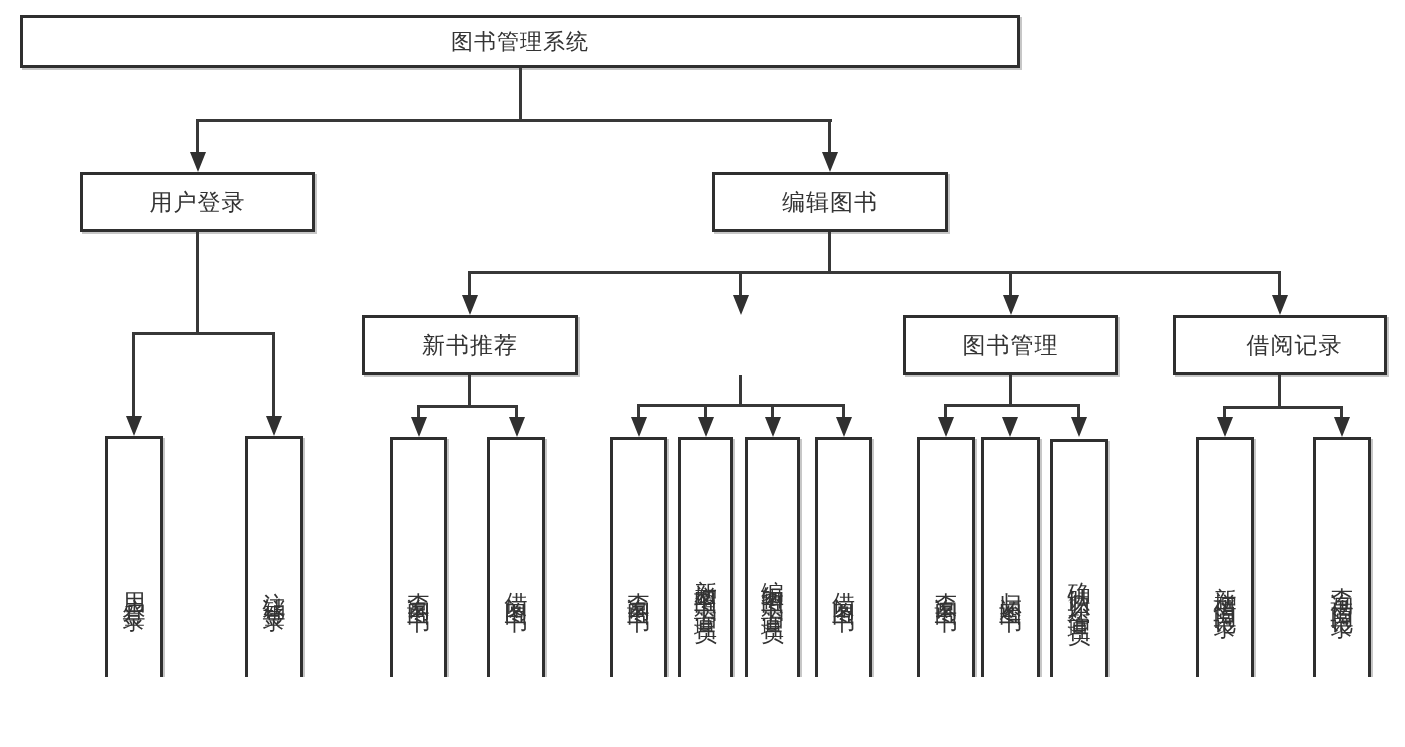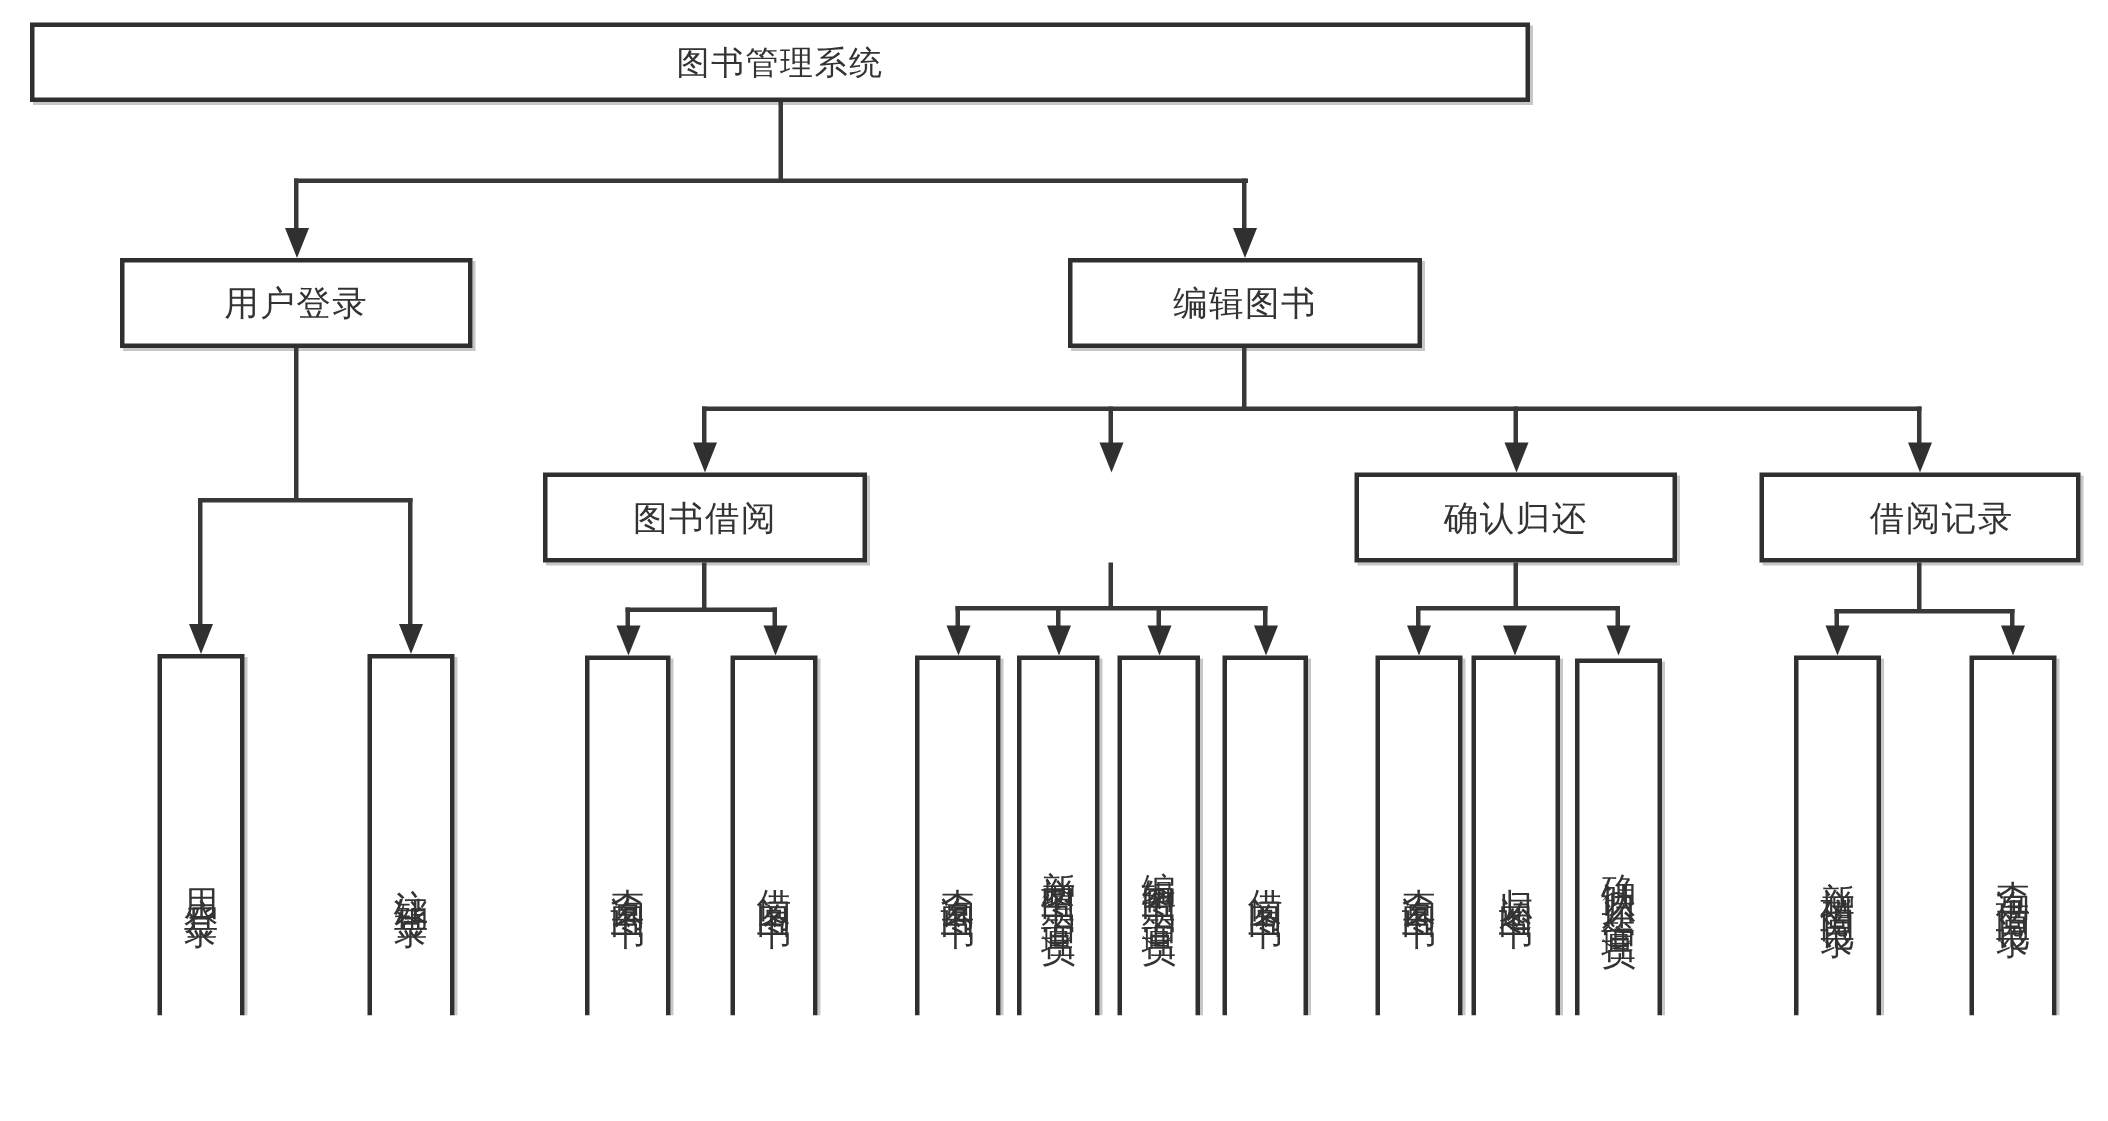--- a/index.html
+++ b/index.html
@@ -50,24 +50,24 @@
 <body>
 
 <div class="stage">
 
   <div class="box h root" style="left:20px;top:15px;width:1000px;height:53px;">图书管理系统</div>
 
   <div class="box h" style="left:80px;top:172px;width:235px;height:60px;">用户登录</div>
 
   <div class="box h" style="left:712px;top:172px;width:236px;height:60px;">编辑图书</div>
 
-  <div class="box h" style="left:362px;top:315px;width:216px;height:60px;">图书借阅</div>
+  <div class="box h" style="left:362px;top:315px;width:216px;height:60px;">新书推荐</div>
 
 
-  <div class="box h" style="left:903px;top:315px;width:215px;height:60px;">确认归还</div>
+  <div class="box h" style="left:903px;top:315px;width:215px;height:60px;">图书管理</div>
 
   <div class="box h" style="left:1173px;top:315px;width:214px;height:60px;padding-left:29px;">借阅记录</div>
 
   <div class="box v" style="left:105px;top:436px;width:58px;height:299px;">用户登录</div>
 
   <div class="box v" style="left:245px;top:436px;width:58px;height:299px;">注销登录</div>
 
   <div class="box v" style="left:390px;top:437px;width:57px;height:297px;">查询图书</div>
 
   <div class="box v" style="left:487px;top:437px;width:58px;height:297px;">借阅图书</div>

